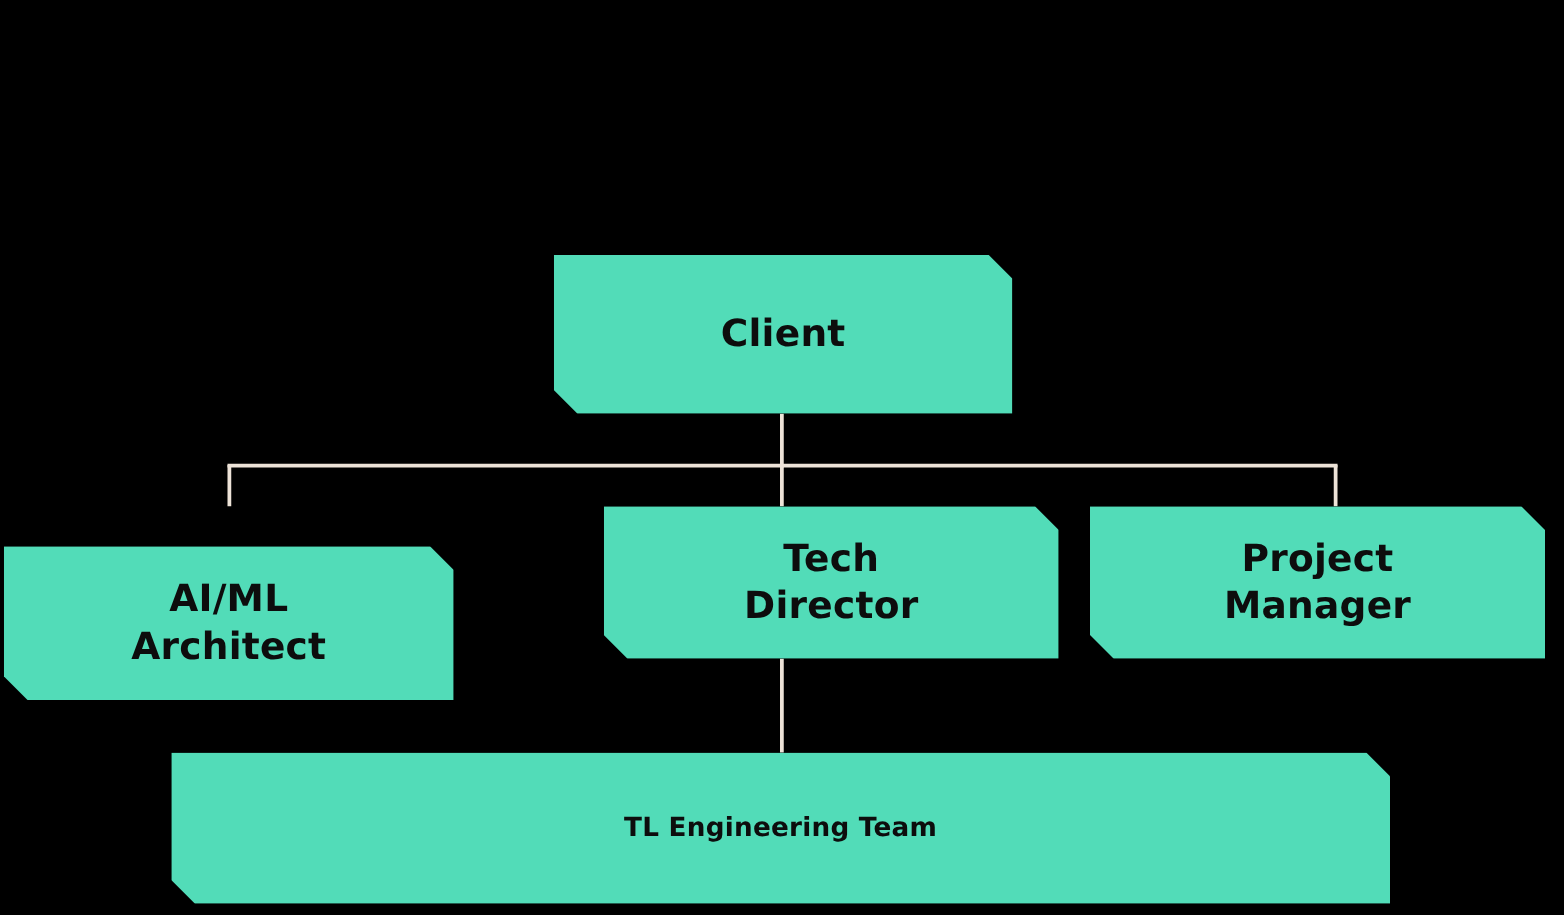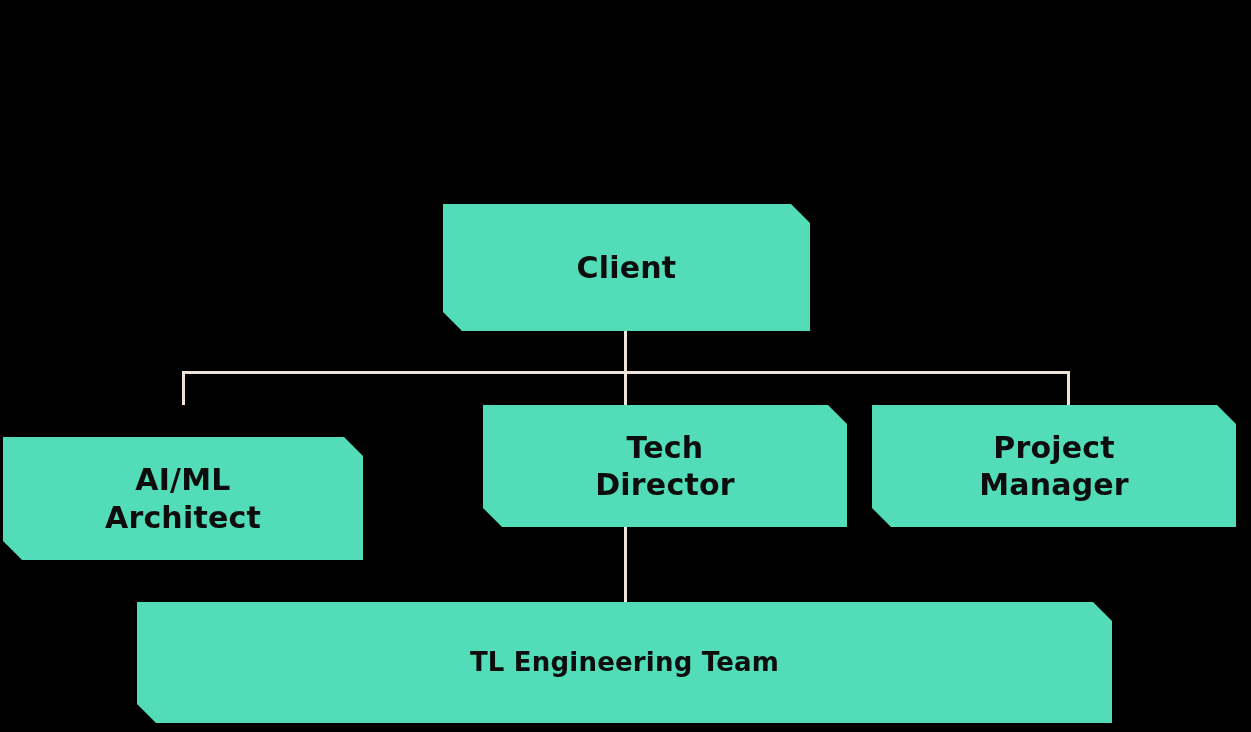--- a/index.html
+++ b/index.html
@@ -29,21 +29,21 @@
     white-space: pre-line;
     letter-spacing: 0.2px;
     
     clip-path: polygon(0 0, calc(100% - 19px) 0, 100% 19px,
                        100% 100%, 19px 100%, 0 calc(100% - 19px));
   }
   #node-client            { left: 443px; top: 204px; width: 367px; height: 127px; }
   #node-aiml-architect    { left: 3px;   top: 421px; width: 360px; height: 123px; margin-top: 16px; }
   #node-tech-director     { left: 443px; top: 405px; width: 364px; height: 122px; margin-left: 40px; }
   #node-project-manager   { left: 872px; top: 405px; width: 364px; height: 122px; }
-  #node-tl-engineering    { left: 137px; top: 602px; width: 975px; height: 121px; font-size: 26px; }
+  #node-tl-engineering    { left: 137px; top: 602px; width: 975px; height: 121px; font-size: 21px; }
 
   .conn {
     position: absolute;
     background: var(--connector, #ede3d8);
   }
   #conn-client-drop  { left: 624px;  top: 331px; width: 3px;   height: 43px; }
   #conn-horizontal   { left: 182px;  top: 371px; width: 888px; height: 3px;  }
   #conn-left-drop    { left: 182px;  top: 372px; width: 3px;   height: 33px; }
   #conn-mid-drop     { left: 624px;  top: 372px; width: 3px;   height: 33px; }
   #conn-right-drop   { left: 1067px; top: 372px; width: 3px;   height: 33px; }

